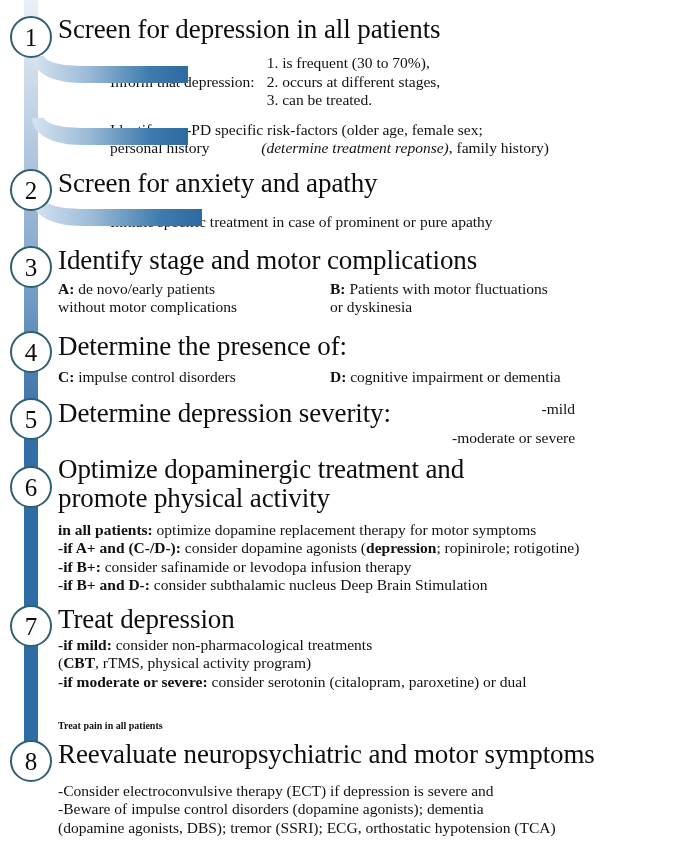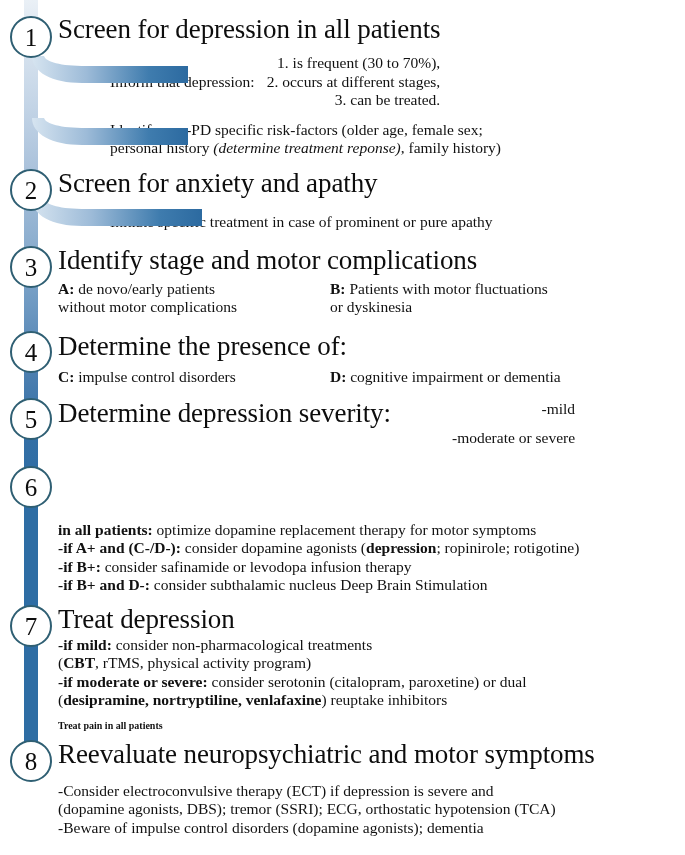--- a/index.html
+++ b/index.html
@@ -95,39 +95,38 @@
     color: #0d0d0d;
   }
   h2.step-title.two-line { line-height: 1.08; }
 
   .detail {
     font-size: 15.5px;
     line-height: 1.19;
     color: #111111;
   }
   .b { font-weight: 700; }
-  .i { font-style: italic; }
+  .i { font-style: italic; margin-left: 48px; }
 
   
   .inform-row {
     position: absolute;
     display: flex;
     align-items: flex-start;
   }
   .inform-label {
     font-size: 15.5px;
     line-height: 1.2;
     white-space: nowrap;
     padding-top: 19px;
   }
   .inform-list {
     font-size: 15.5px;
     line-height: 1.2;
     margin-left: 12px;
-    text-align: right;
   }
   .inform-list div { white-space: nowrap; }
 
   .twocol {
     position: absolute;
     display: flex;
   }
   .twocol .col-a { width: 272px; }
   .twocol .col-b { width: 350px; }
 
@@ -253,40 +252,43 @@
   </div>
 
   <div class="step" style="top:398px;">
     <h2 class="step-title">Determine depression severity:</h2>
   </div>
   <div class="severity" style="left:452px; top:394px;text-align:right;">
     <div>-mild</div>
     <div>-moderate or severe</div>
   </div>
 
+  <div class="step" style="top:455px;">
+    <h2 class="step-title two-line">Optimize dopaminergic treatment and</h2>
+    <h2 class="step-title two-line">promote physical activity</h2>
+  </div>
   <div class="detail" style="position:absolute; left:58px; top:521px; width:627px;">
     <div><span class="b">in all patients:</span><span> optimize dopamine replacement therapy for motor symptoms</span></div>
     <div><span class="b">-if A+ and (C-/D-):</span><span>  consider dopamine agonists (</span><span class="b">depression</span><span>; ropinirole; rotigotine)</span></div>
     <div><span class="b">-if B+:</span><span> consider safinamide or levodopa infusion therapy</span></div>
     <div><span class="b">-if B+ and D-:</span><span> consider subthalamic nucleus Deep Brain Stimulation</span></div>
   </div>
 
   <div class="step" style="top:604px;">
     <h2 class="step-title">Treat depression</h2>
   </div>
   <div class="detail" style="position:absolute; left:58px; top:636px; width:627px;">
     <div><span class="b">-if mild:</span><span> consider non-pharmacological treatments</span></div>
     <div><span>(</span><span class="b">CBT</span><span>, rTMS, physical activity program)</span></div>
     <div><span class="b">-if moderate or severe:</span><span> consider serotonin (citalopram, paroxetine) or dual</span></div>
-    <div><span>(</span><span class="b">desipramine, nortryptiline, venlafaxine</span><span>) reuptake inhibitors</span></div>
   </div>
   <div class="pain-line" style="left:58px; top:720px;">Treat pain in all patients</div>
 
   <div class="step" style="top:739px;">
     <h2 class="step-title">Reevaluate neuropsychiatric and motor symptoms</h2>
   </div>
   <div class="detail" style="position:absolute; left:58px; top:782px; width:627px;">
     <div>-Consider electroconvulsive therapy (ECT) if depression is severe and</div>
+    <div>-Beware of impulse control disorders (dopamine agonists); dementia</div>
     <div>(dopamine agonists, DBS); tremor (SSRI); ECG, orthostatic hypotension (TCA)</div>
-    <div>-Beware of impulse control disorders (dopamine agonists); dementia</div>
   </div>
 
 </div>
 
 </body></html>

